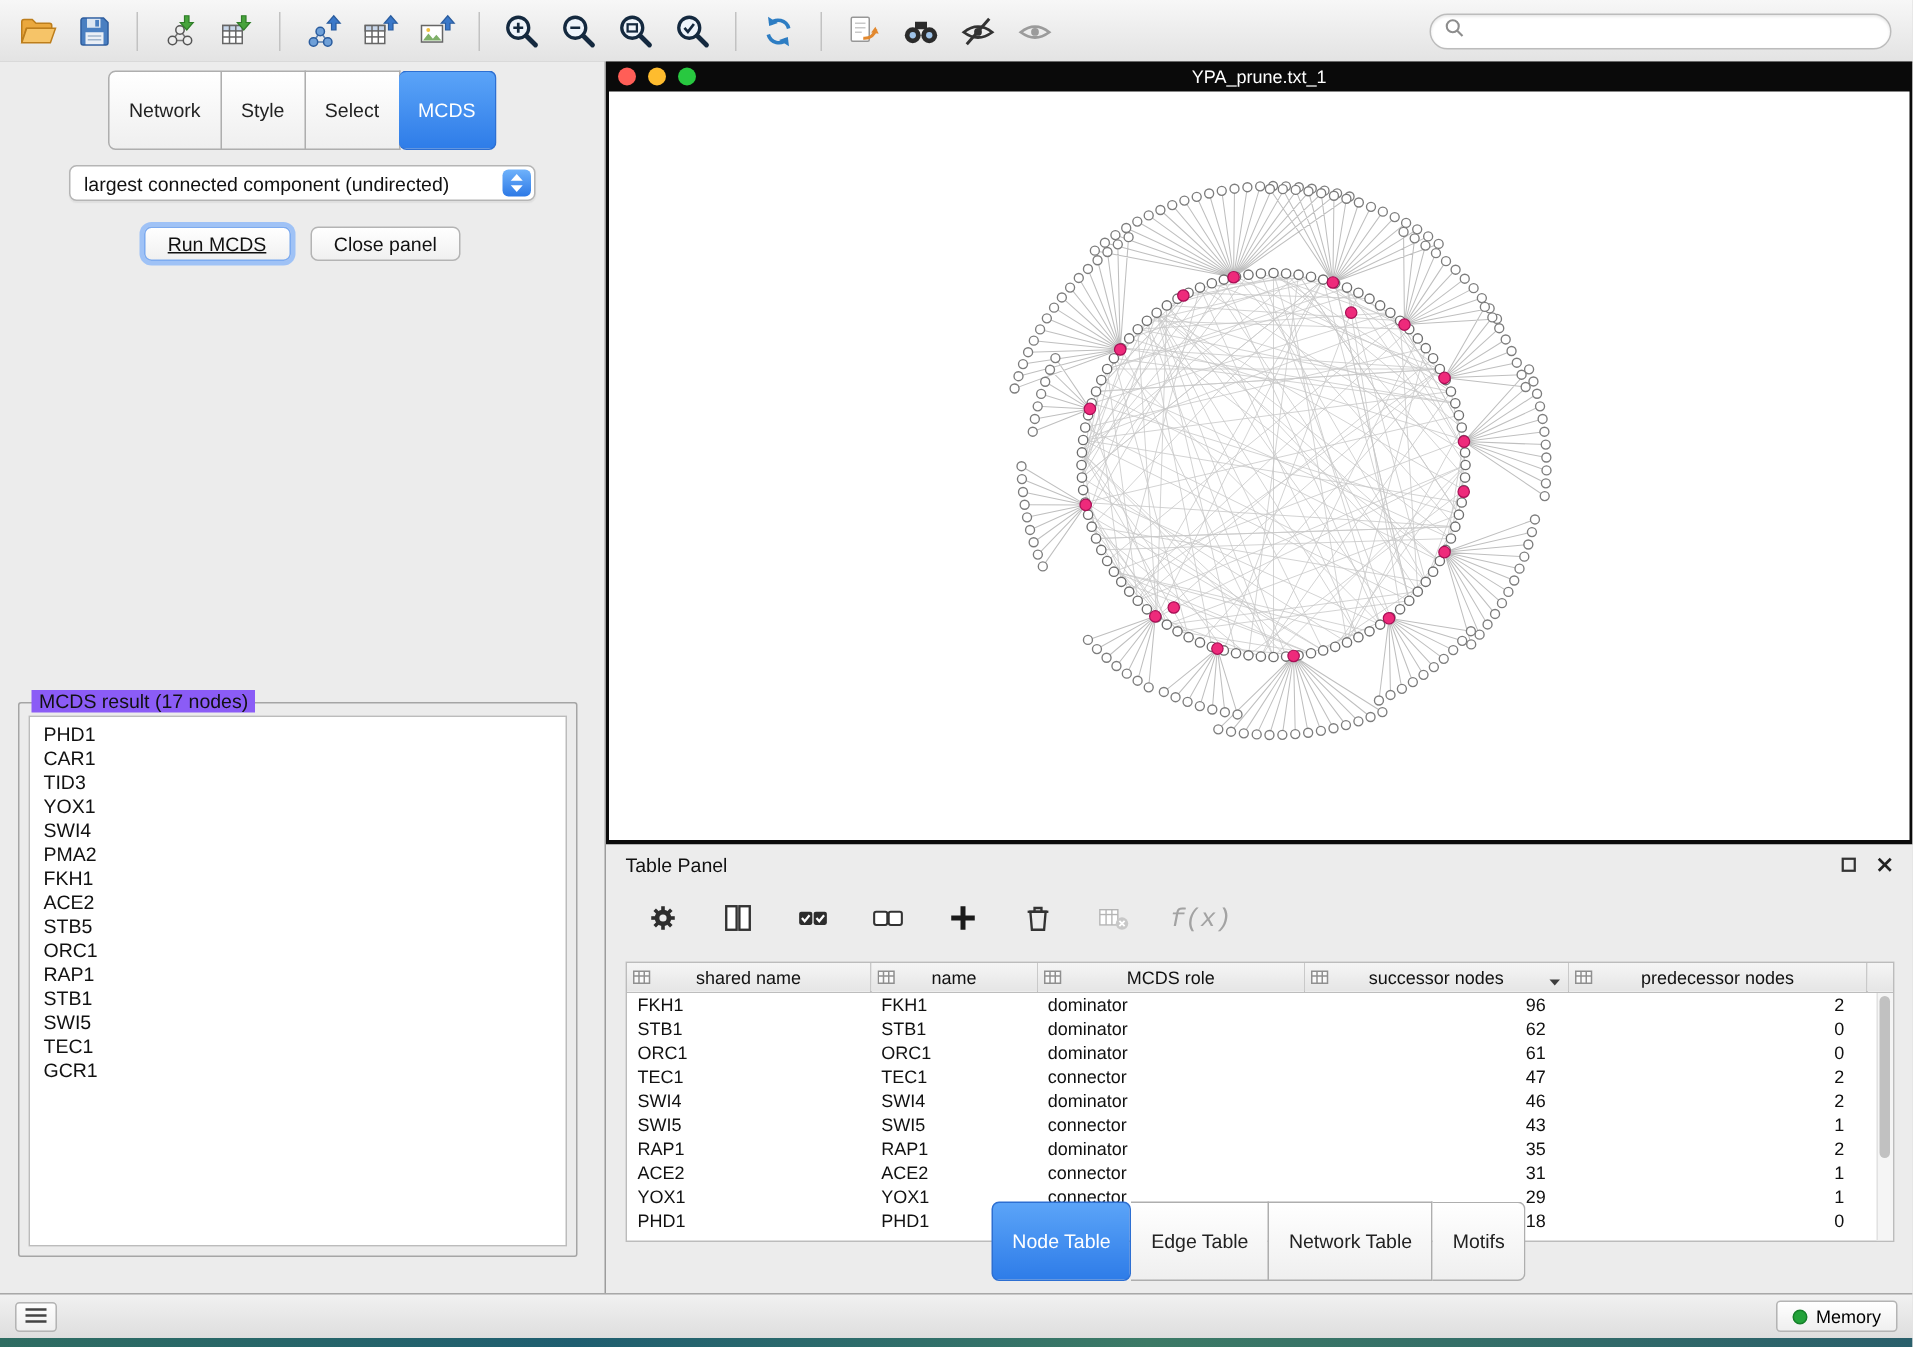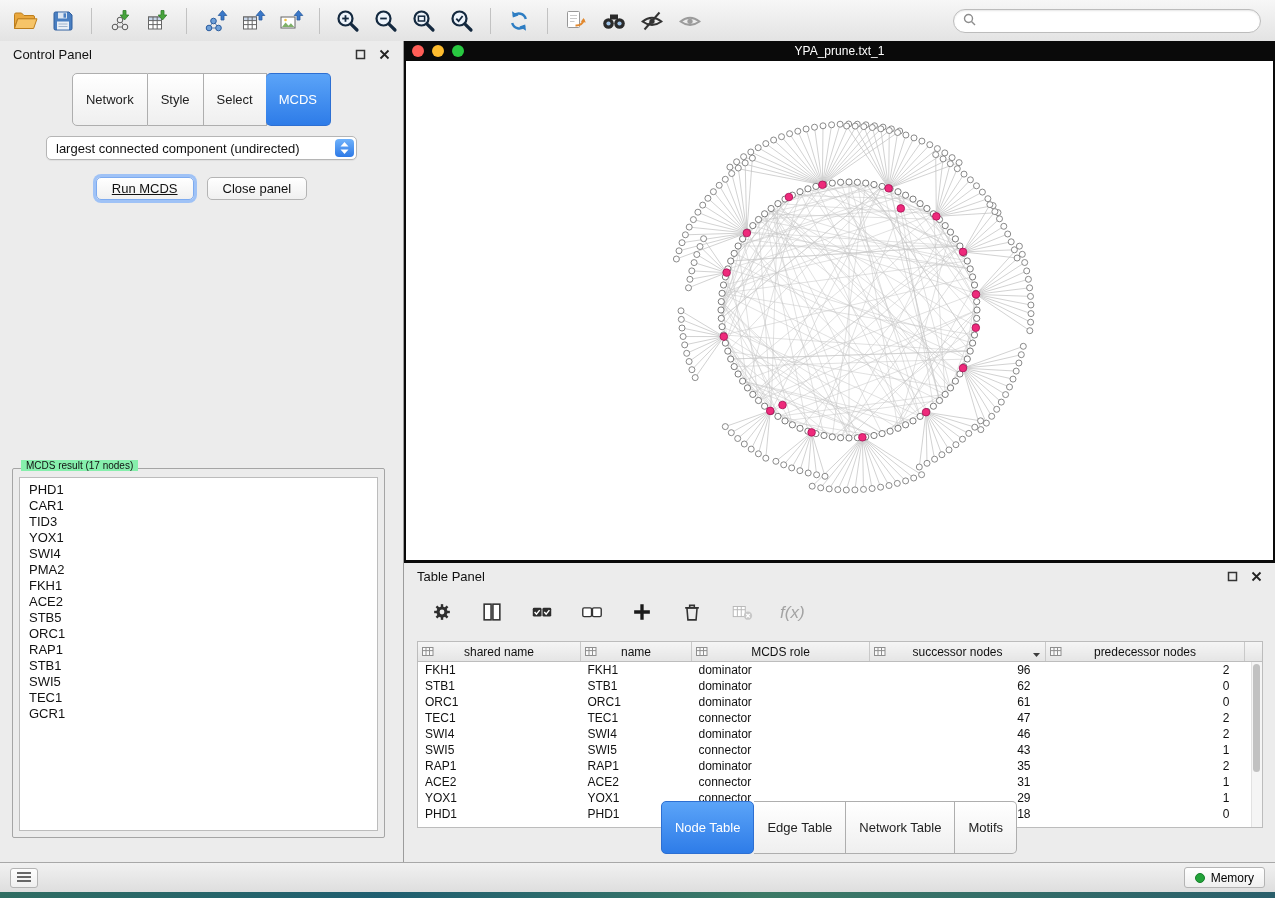--- a/index.html
+++ b/index.html
@@ -41,38 +41,38 @@
     border:1px solid #b5b5b5;border-radius:5px;position:relative;display:flex;align-items:center;
     font-size:13px;padding-left:9px;box-shadow:0 1px 1px rgba(0,0,0,.06);cursor:default;}
   .stepper{position:absolute;right:2px;top:2px;width:19px;height:18px;border-radius:4px;
     background:linear-gradient(#6fb2fb,#2d79e6);display:flex;align-items:center;justify-content:center;}
   .btn-row{display:flex;justify-content:center;gap:13px;margin-top:17px;}
   .mac-btn{font-size:13px;padding:3px 15px;background:linear-gradient(#ffffff,#f0f0f0);
     border:1px solid #b4b4b4;border-radius:5px;color:#111;font-family:"Liberation Sans",sans-serif;cursor:default;}
   .focusring{box-shadow:0 0 0 3px rgba(96,160,255,.55);border-color:#7dabf0;text-decoration:underline;}
   .result-group{position:absolute;left:12px;right:18px;top:427px;bottom:24px;
     border:1px solid #a5a5a5;border-radius:2px;}
-  .legend{position:absolute;top:-9px;left:8px;background:#86efac;padding:0 5px;font-size:10px;}
+  .legend{position:absolute;top:-9px;left:8px;background:#8b5cf6;padding:0 5px;font-size:13px;}
   .result-list{position:absolute;left:6px;right:6px;top:8px;bottom:6px;background:#fff;
     border:1px solid #bcbcbc;padding:4px 9px;font-size:13px;line-height:16px;overflow:hidden;}
   .result-item{height:16px;}
   
   .network-window{position:absolute;left:404px;top:41px;width:871px;height:522px;background:#0a0a0a;}
   .net-titlebar{height:20px;position:relative;display:flex;align-items:center;}
   .tl{width:12px;height:12px;border-radius:50%;margin-left:8px;cursor:default;}
   .tl.red{background:#ff5e57;}.tl.yellow{background:#febc2e;}.tl.green{background:#28c840;}
   .net-title{position:absolute;left:0;right:0;text-align:center;color:#fff;font-size:12px;}
   .net-canvas{position:absolute;left:2px;right:2px;top:20px;bottom:3px;background:#fff;}
   .net-canvas svg{display:block;width:100%;height:100%;}
   
   .table-panel{position:absolute;left:404px;top:563px;width:871px;height:299px;background:#ececec;}
   .tp-toolbar{position:absolute;left:0;right:0;top:26px;height:48px;display:flex;
     align-items:center;gap:26px;padding-left:26px;}
   .tp-btn{border:none;background:transparent;padding:0;display:flex;align-items:center;cursor:default;}
-  .fx{font-family:Liberation Sans, sans-serif;font-style:italic;font-size:17px;color:#a3a3a3;}
+  .fx{font-family:Liberation Mono, monospace;font-style:italic;font-size:17px;color:#a3a3a3;}
   .table-wrap{position:absolute;left:13px;right:12px;top:78px;bottom:34px;background:#fff;
     border:1px solid #bcbcbc;overflow:hidden;}
   table{border-collapse:collapse;width:100%;table-layout:fixed;}
   thead th{height:19px;background:linear-gradient(#f5f5f5,#e5e5e5);border-right:1px solid #c9c9c9;
     border-bottom:1px solid #bdbdbd;font-size:12px;font-weight:normal;position:relative;
     text-align:center;padding:0 14px;white-space:nowrap;overflow:hidden;cursor:default;margin-top:32px;}
   thead th.filler{border-right:none;}
   .th-grid{position:absolute;left:4px;top:4px;}
   .sort-arrow{position:absolute;right:4px;top:6px;}
   tbody td{height:16px;font-size:12px;padding:0 7px;white-space:nowrap;overflow:hidden;}
@@ -277,35 +277,20 @@
       <svg width="13" height="13" viewBox="0 0 13 13">
           <circle cx="5.5" cy="5.5" r="4" fill="none" stroke="#8d8d8d" stroke-width="1.4"></circle>
           <line x1="8.5" y1="8.5" x2="12" y2="12" stroke="#8d8d8d" stroke-width="1.4"></line>
         </svg>
     </span>
     <input placeholder="" style="">
   </div>
 </div>
 
 <div class="control-panel">
-  <div class="panel-header">
-    <span>Control Panel</span>
-    <span class="win-btns">
-      <span>
-          <svg width="11" height="11" viewBox="0 0 11 11">
-            <rect x="1.5" y="1.5" width="8" height="8" fill="none" stroke="#333" stroke-width="1.5"></rect>
-          </svg>
-        </span>
-      <span>
-          <svg width="11" height="11" viewBox="0 0 11 11">
-            <path d="M1.5 1.5 L9.5 9.5 M9.5 1.5 L1.5 9.5" stroke="#222" stroke-width="1.8"></path>
-          </svg>
-        </span>
-    </span>
-  </div>
   <div class="tabset" id="cp-tabs">
       <div class="tab">Network</div>
       <div class="tab">Style</div>
       <div class="tab">Select</div>
       <div class="tab active">MCDS</div>
     </div>
   <div class="mac-select">
     <span>largest connected component (undirected)</span>
     <span class="stepper">
       <svg width="11" height="14" viewBox="0 0 11 14">

